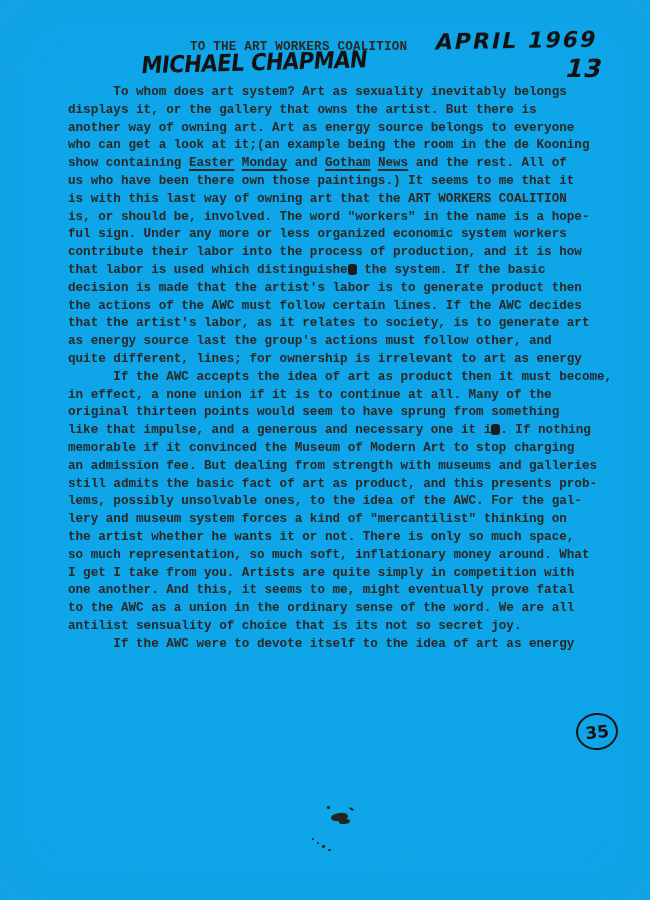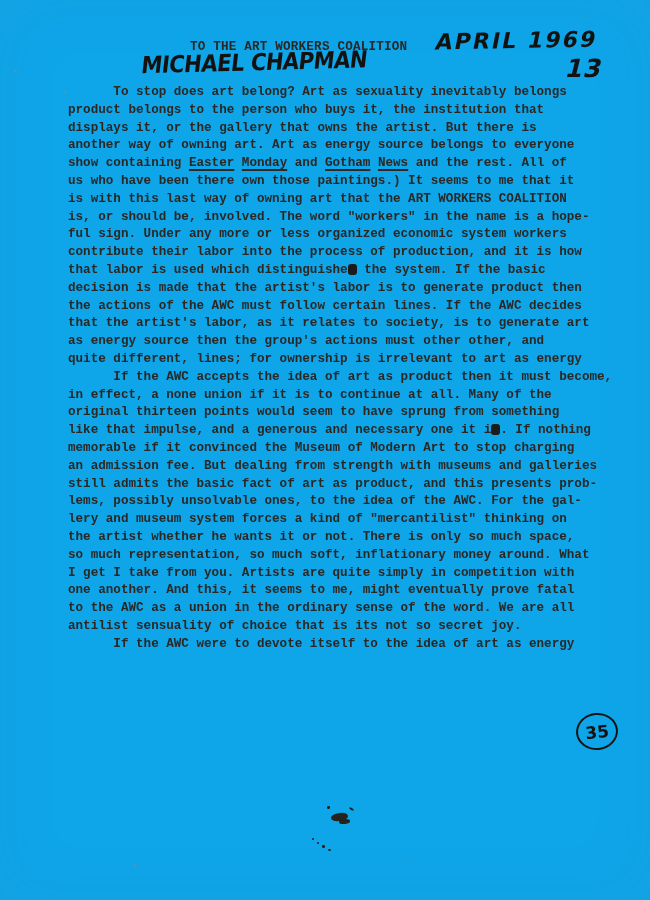--- a/index.html
+++ b/index.html
@@ -61,35 +61,35 @@
   <div class="typed doc-title">TO THE ART WORKERS COALITION</div>
 
   <div class="hw hw-date">APRIL 1969</div>
 
   <div class="hw hw-pagenum">13</div>
 
   <div class="hw hw-author">MICHAEL CHAPMAN</div>
 
   <div class="typed body-text" id="body-text">
       <div>
-        <div class="line">      To stop does art belong? Art as sexuality inevitably belongs</div>
-        <div class="line">product belongs to the person who buys it, the institution that</div>
+        <div class="line">      To whom does art system? Art as sexuality inevitably belongs</div>
         <div class="line">displays it, or the gallery that owns the artist. But there is</div>
         <div class="line">another way of owning art. Art as energy source belongs to everyone</div>
+        <div class="line">who can get a look at it;(an example being the room in the de Kooning</div>
         <div class="line">show containing <span class="u">Easter</span> <span class="u">Monday</span> and <span class="u">Gotham</span> <span class="u">News</span> and the rest. All of</div>
         <div class="line">us who have been there own those paintings.) It seems to me that it</div>
         <div class="line">is with this last way of owning art that the ART WORKERS COALITION</div>
         <div class="line">is, or should be, involved. The word "workers" in the name is a hope-</div>
         <div class="line">ful sign. Under any more or less organized economic system workers</div>
         <div class="line">contribute their labor into the process of production, and it is how</div>
         <div class="line">that labor is used which distinguishe<span class="blot"></span> the system. If the basic</div>
         <div class="line">decision is made that the artist's labor is to generate product then</div>
         <div class="line">the actions of the AWC must follow certain lines. If the AWC decides</div>
         <div class="line">that the artist's labor, as it relates to society, is to generate art</div>
-        <div class="line">as energy source then the group's actions must other other, and</div>
+        <div class="line">as energy source last the group's actions must follow other, and</div>
         <div class="line">quite different, lines; for ownership is irrelevant to art as energy</div>
       </div>
       <div>
         <div class="line">      If the AWC accepts the idea of art as product then it must become,</div>
         <div class="line">in effect, a none union if it is to continue at all. Many of the</div>
         <div class="line">original thirteen points would seem to have sprung from something</div>
         <div class="line">like that impulse, and a generous and necessary one it i<span class="blot"></span>. If nothing</div>
         <div class="line">memorable if it convinced the Museum of Modern Art to stop charging</div>
         <div class="line">an admission fee. But dealing from strength with museums and galleries</div>
         <div class="line">still admits the basic fact of art as product, and this presents prob-</div>

